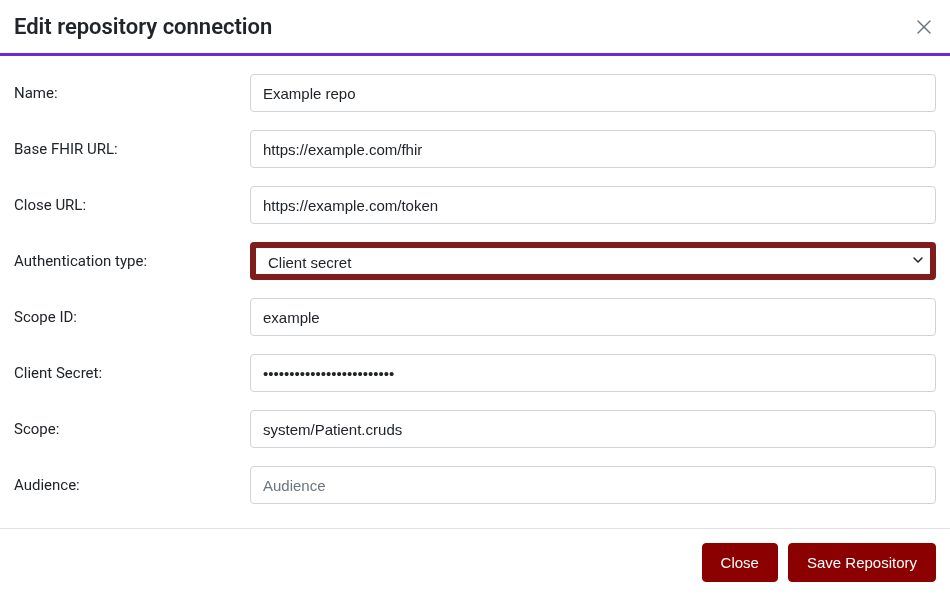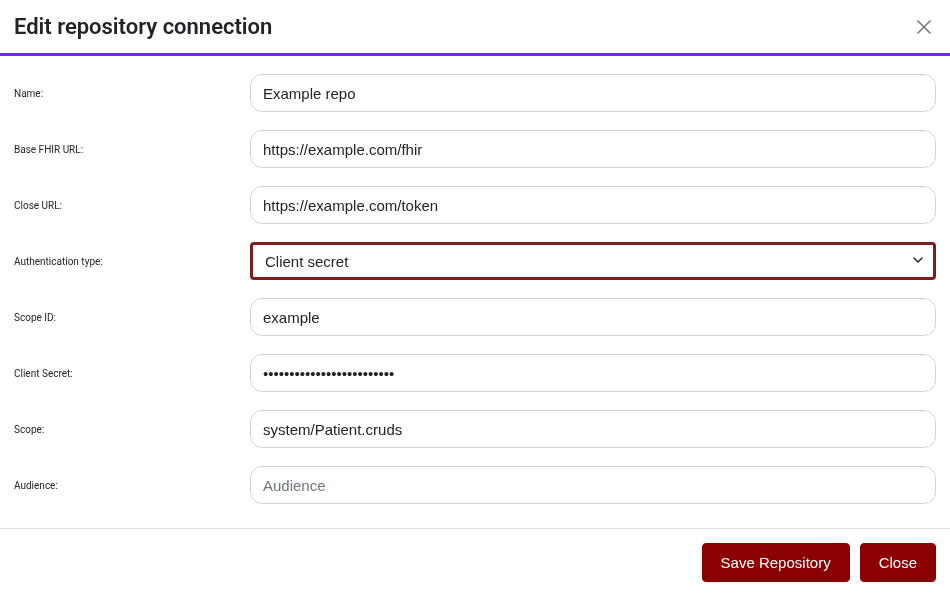--- a/index.html
+++ b/index.html
@@ -58,44 +58,44 @@
       align-items: center;
       margin-bottom: 18px;
     }
     .form-row:last-child {
       margin-bottom: 0;
     }
     .form-label {
       width: 236px;
       min-width: 236px;
       color: #212529;
-      font-size: 10px;
+      font-size: 15px;
     }
     .form-control {
       flex: 1;
       height: 38px;
       padding: 6px 12px;
       font-size: 15px;
       color: #212529;
       background: #fff;
       border: 1px solid #ced4da;
-      border-radius: 12px;
+      border-radius: 4px;
       outline: none;
     }
     .form-control::placeholder {
       color: #6c757d;
     }
     .form-select {
       flex: 1;
       height: 38px;
       padding: 6px 36px 6px 12px;
       font-size: 15px;
       color: #212529;
       background: #fff;
-      border: 3px solid #7f1d1d;
+      border: 6px solid #7f1d1d;
       border-radius: 4px;
       outline: none;
       appearance: none;
       position: relative;
     }
     .select-wrapper {
       flex: 1;
       position: relative;
       display: flex;
     }
@@ -190,17 +190,17 @@
     </div>
 
     <div class="form-row">
       <label class="form-label">Audience:</label>
       <input type="text" class="form-control" value="" placeholder="Audience" style="">
     </div>
 
   </div>
 
   <div class="modal-footer">
+    <button class="btn btn-primary">Close</button>
     <button class="btn btn-primary">Save Repository</button>
-    <button class="btn btn-primary">Close</button>
   </div>
 
 </div>
 
 </body></html>

